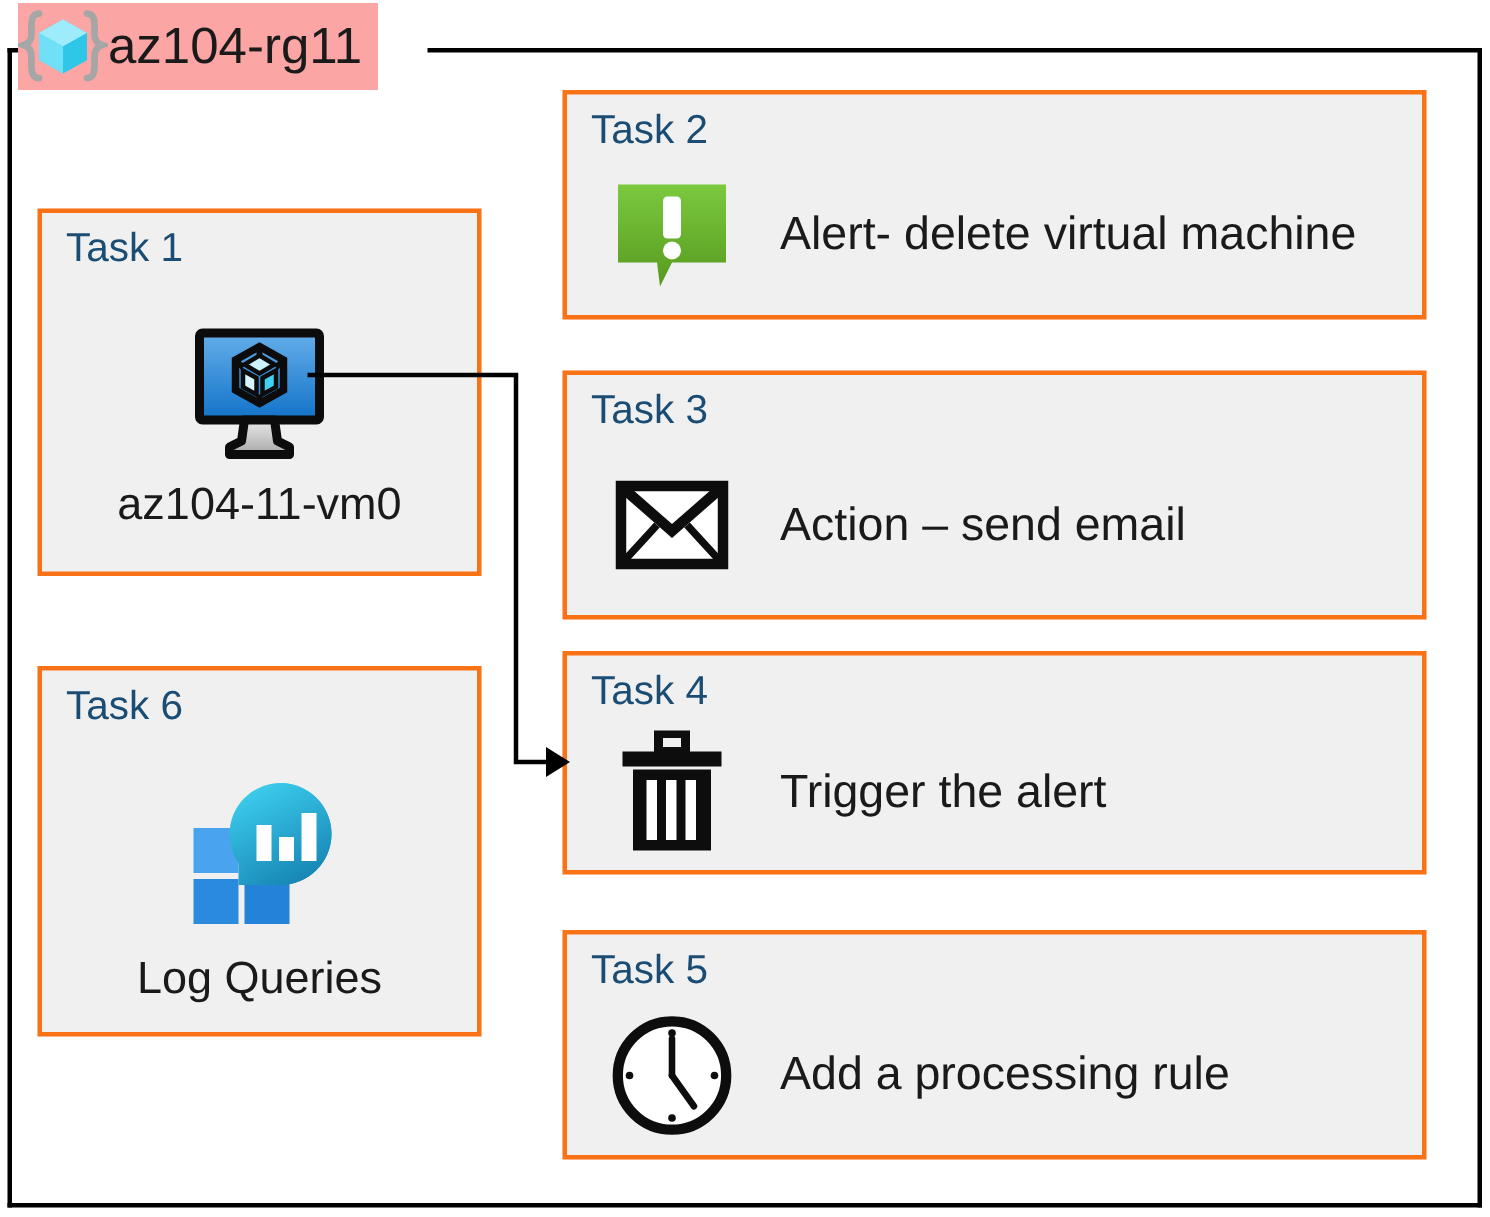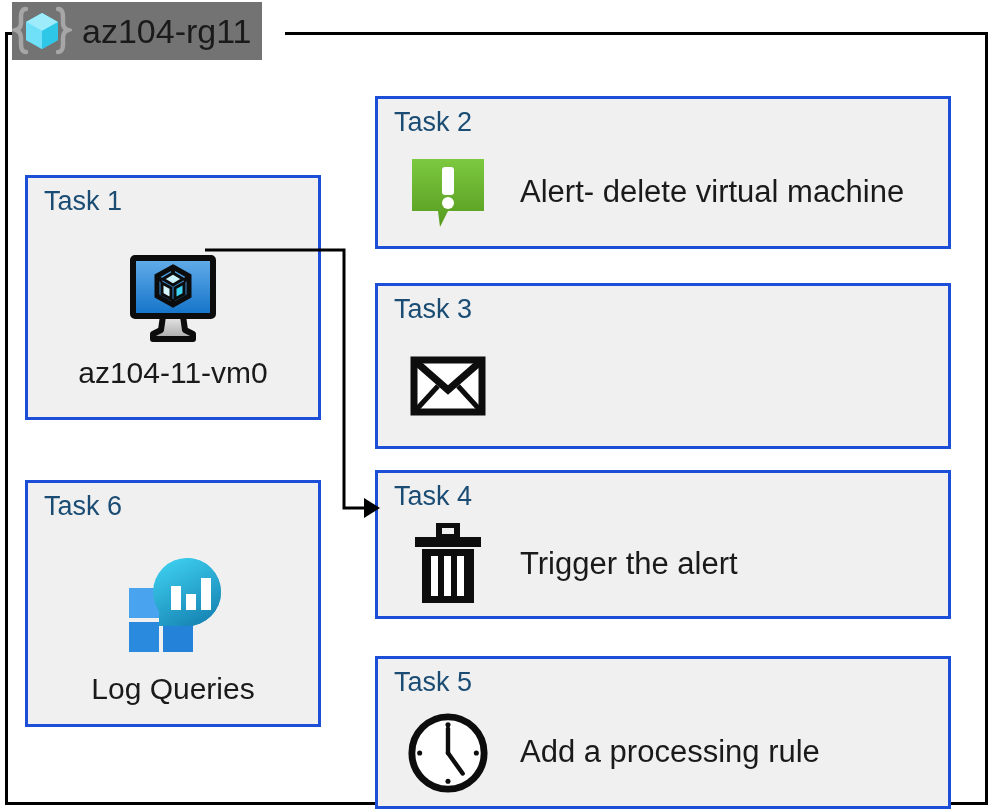--- a/index.html
+++ b/index.html
@@ -34,41 +34,39 @@
   #rg-top-right { left: 280px; top: 0; width: 703px; height: 3px; }
 
   
   #rg-header {
     position: absolute;
     left: 12px;
     top: 2px;
     height: 58px;
     display: flex;
     align-items: center;
-    gap: 10px;
-    background: #737373;
+    background: #fca5a5;
     padding-right: 10px;
     z-index: 5;
   }
   #rg-icon { width: 60px; height: 52px; display: block; }
   #rg-title {
     font-size: 34px;
     color: #1a1a1a;
     letter-spacing: 0px;
     white-space: nowrap;
     line-height: 1;
   }
 
   
   .card {
     position: absolute;
     background: #f0f0f0;
-    border: 3px solid #1d4ed8;
+    border: 3px solid #f97316;
     box-sizing: border-box;
-    margin-top: 36px;
   }
   .card-label {
     position: absolute;
     left: 16px;
     top: 8px;
     font-size: 27px;
     color: #1b4d74;
     line-height: 1.15;
     white-space: nowrap;
   }
@@ -246,20 +244,21 @@
 <div class="card card-horiz" id="task3">
   <div class="card-label">Task 3</div>
   <div class="hstack">
     <span class="icon-slot">
       <svg width="76" height="60" viewBox="0 0 76 60">
         <rect x="4" y="4" width="68" height="52" fill="#ffffff" stroke="#0d0d0d" stroke-width="7"></rect>
         <path d="M6 6 L38 34 L70 6" fill="none" stroke="#0d0d0d" stroke-width="7"></path>
         <path d="M6 54 L28 30 M70 54 L48 30" fill="none" stroke="#0d0d0d" stroke-width="5"></path>
       </svg>
     </span>
+    <span class="card-text">Action – send email</span>
   </div>
 </div>
 
 <div class="card card-horiz" id="task4">
   <div class="card-label">Task 4</div>
   <div class="hstack">
     <span class="icon-slot">
       <svg width="70" height="84" viewBox="0 0 70 84">
         <rect x="26" y="2" width="18" height="12" fill="none" stroke="#0d0d0d" stroke-width="6"></rect>
         <rect x="2" y="14" width="66" height="10" fill="#0d0d0d"></rect>

